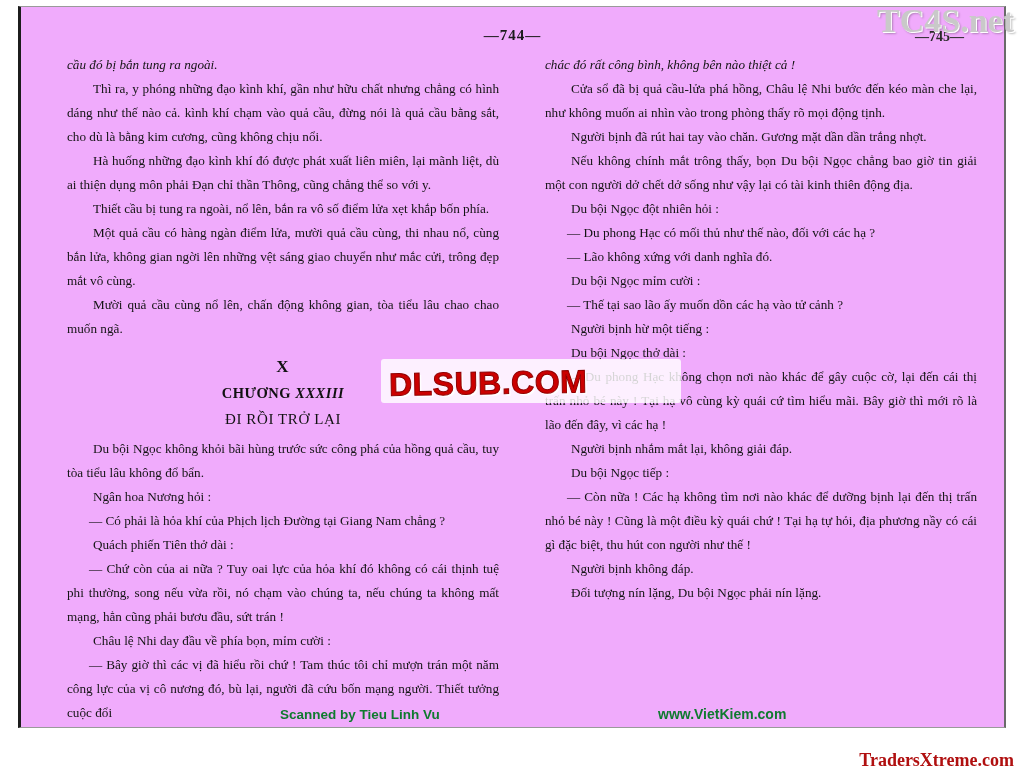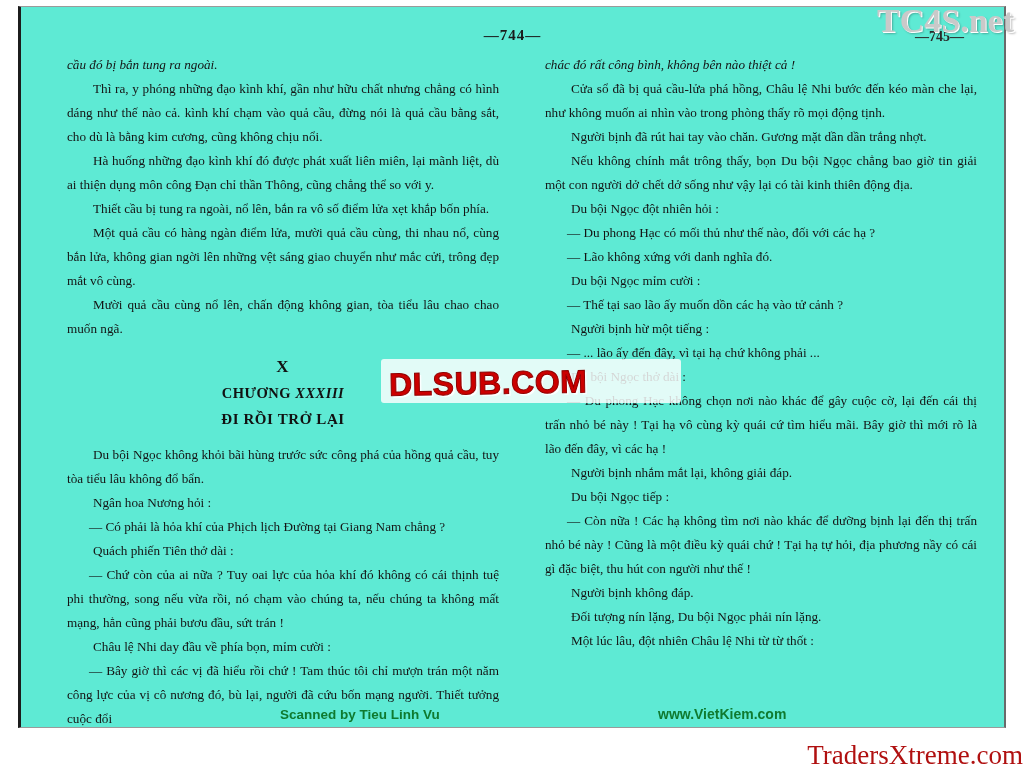--- a/index.html
+++ b/index.html
@@ -15,21 +15,21 @@
     overflow: hidden;
   }
 
   
   #page-sheet {
     position: absolute;
     left: 18px;
     top: 6px;
     width: 988px;
     height: 722px;
-    background: #5eead4;
+    background: #f0abfc;
     border-left: 3px solid #1c1c1c;
     border-right: 2px solid #6a6a6a;
     border-top: 1px solid #9a9a9a;
     border-bottom: 1px solid #9a9a9a;
     box-sizing: border-box;
   }
 
   
   #page-number {
     position: absolute;
@@ -88,25 +88,25 @@
     font-size: 14.5px;
     font-weight: bold;
     letter-spacing: 0.5px;
     color: #111;
   }
   .chapter-num {
     font-style: italic;
   }
   .chapter-title {
     font-size: 15px;
-    font-weight: bold;
+    font-weight: normal;
     letter-spacing: 0.6px;
     color: #111;
     margin-top: 2px;
-    margin-bottom: 12px;
+    margin-bottom: 6px;
   }
 
   
   #footer {
     position: absolute;
     left: 18px;
     top: 700px;
     width: 926px;
     height: 28px;
     display: flex;
@@ -136,25 +136,25 @@
     top: 2px;
     font-family: "Liberation Serif", serif;
     font-size: 34px;
     font-weight: bold;
     color: #c9c9c9;
     text-shadow: 1px 1px 0 #ffffff, 2px 2px 2px rgba(0,0,0,0.25);
     letter-spacing: 0px;
   }
   #wm-bottomright {
     position: absolute;
-    right: 1px;
+    right: 10px;
     bottom: 4px;
     font-family: "Liberation Serif", serif;
-    font-size: 27px;
-    font-weight: normal;
+    font-size: 18px;
+    font-weight: bold;
     color: #b01010;
     letter-spacing: 0px;
   }
   #wm-center {
     position: absolute;
     left: 368px;
     top: 358px;
     font-family: "Liberation Sans", sans-serif;
     font-size: 32px;
     font-weight: bold;
@@ -183,21 +183,21 @@
 <body>
 
 <div id="page-sheet">
 
   <div id="page-number">—744—</div>
   <div id="page-number-right">—745—</div>
 
   <div class="column" id="col-left">
     <p class="para noindent">cầu đó bị bắn tung ra ngoài.</p>
     <p class="para">Thì ra, y phóng những đạo kình khí, gần như hữu chất nhưng chẳng có hình dáng như thế nào cả. kình khí chạm vào quả cầu, đừng nói là quả cầu bằng sắt, cho dù là bằng kim cương, cũng không chịu nổi.</p>
-    <p class="para">Hà huống những đạo kình khí đó được phát xuất liên miên, lại mãnh liệt, dù ai thiện dụng môn công Đạn chỉ thần Thông, cũng chẳng thể so với y.</p>
+    <p class="para">Hà huống những đạo kình khí đó được phát xuất liên miên, lại mãnh liệt, dù ai thiện dụng môn phải Đạn chỉ thần Thông, cũng chẳng thể so với y.</p>
     <p class="para">Thiết cầu bị tung ra ngoài, nổ lên, bắn ra vô số điểm lửa xẹt khắp bốn phía.</p>
     <p class="para">Một quả cầu có hàng ngàn điểm lửa, mười quả cầu cùng, thi nhau nổ, cùng bắn lửa, không gian ngời lên những vệt sáng giao chuyển như mắc cửi, trông đẹp mắt vô cùng.</p>
     <p class="para">Mười quả cầu cùng nổ lên, chấn động không gian, tòa tiểu lâu chao chao muốn ngã.</p>
 
     <div class="chapter-block">
       <div class="chapter-mark">X</div>
       <div class="chapter-line">
         <span>CHƯƠNG</span>
         <span class="chapter-num">XXXIII</span>
       </div>
@@ -217,29 +217,27 @@
     <p class="para noindent">chác đó rất công bình, không bên nào thiệt cả !</p>
     <p class="para">Cửa sổ đã bị quả cầu-lửa phá hồng, Châu lệ Nhi bước đến kéo màn che lại, như không muốn ai nhìn vào trong phòng thấy rõ mọi động tịnh.</p>
     <p class="para">Người bịnh đã rút hai tay vào chăn. Gương mặt dần dần trắng nhợt.</p>
     <p class="para">Nếu không chính mắt trông thấy, bọn Du bội Ngọc chẳng bao giờ tin giải một con người dở chết dở sống như vậy lại có tài kinh thiên động địa.</p>
     <p class="para">Du bội Ngọc đột nhiên hỏi :</p>
     <p class="para dash">— Du phong Hạc có mối thủ như thế nào, đối với các hạ ?</p>
     <p class="para dash">— Lão không xứng với danh nghĩa đó.</p>
     <p class="para">Du bội Ngọc mỉm cười :</p>
     <p class="para dash">— Thế tại sao lão ấy muốn dồn các hạ vào tử cảnh ?</p>
     <p class="para">Người bịnh hừ một tiếng :</p>
-    <p class="para dash obscured">— ... lão ấy đến đây, vì tại hạ chứ không phải ...</p>
     <p class="para">Du bội Ngọc thở dài :</p>
     <p class="para dash">— Du phong Hạc không chọn nơi nào khác để gây cuộc cờ, lại đến cái thị trấn nhỏ bé này ! Tại hạ vô cùng kỳ quái cứ tìm hiểu mãi. Bây giờ thì mới rõ là lão đến đây, vì các hạ !</p>
     <p class="para">Người bịnh nhắm mắt lại, không giải đáp.</p>
     <p class="para">Du bội Ngọc tiếp :</p>
     <p class="para dash">— Còn nữa ! Các hạ không tìm nơi nào khác để dưỡng bịnh lại đến thị trấn nhỏ bé này ! Cũng là một điều kỳ quái chứ ! Tại hạ tự hỏi, địa phương nầy có cái gì đặc biệt, thu hút con người như thế !</p>
     <p class="para">Người bịnh không đáp.</p>
     <p class="para">Đối tượng nín lặng, Du bội Ngọc phải nín lặng.</p>
-    <p class="para">Một lúc lâu, đột nhiên Châu lệ Nhi từ từ thốt :</p>
   </div>
 
   <div id="wm-center-bg"></div>
   <div id="wm-center">DLSUB.COM</div>
 </div>
 
 <div id="footer">
   <div id="scanned-credit">Scanned by Tieu Linh Vu</div>
   <div id="site-credit">www.VietKiem.com</div>
 </div>

